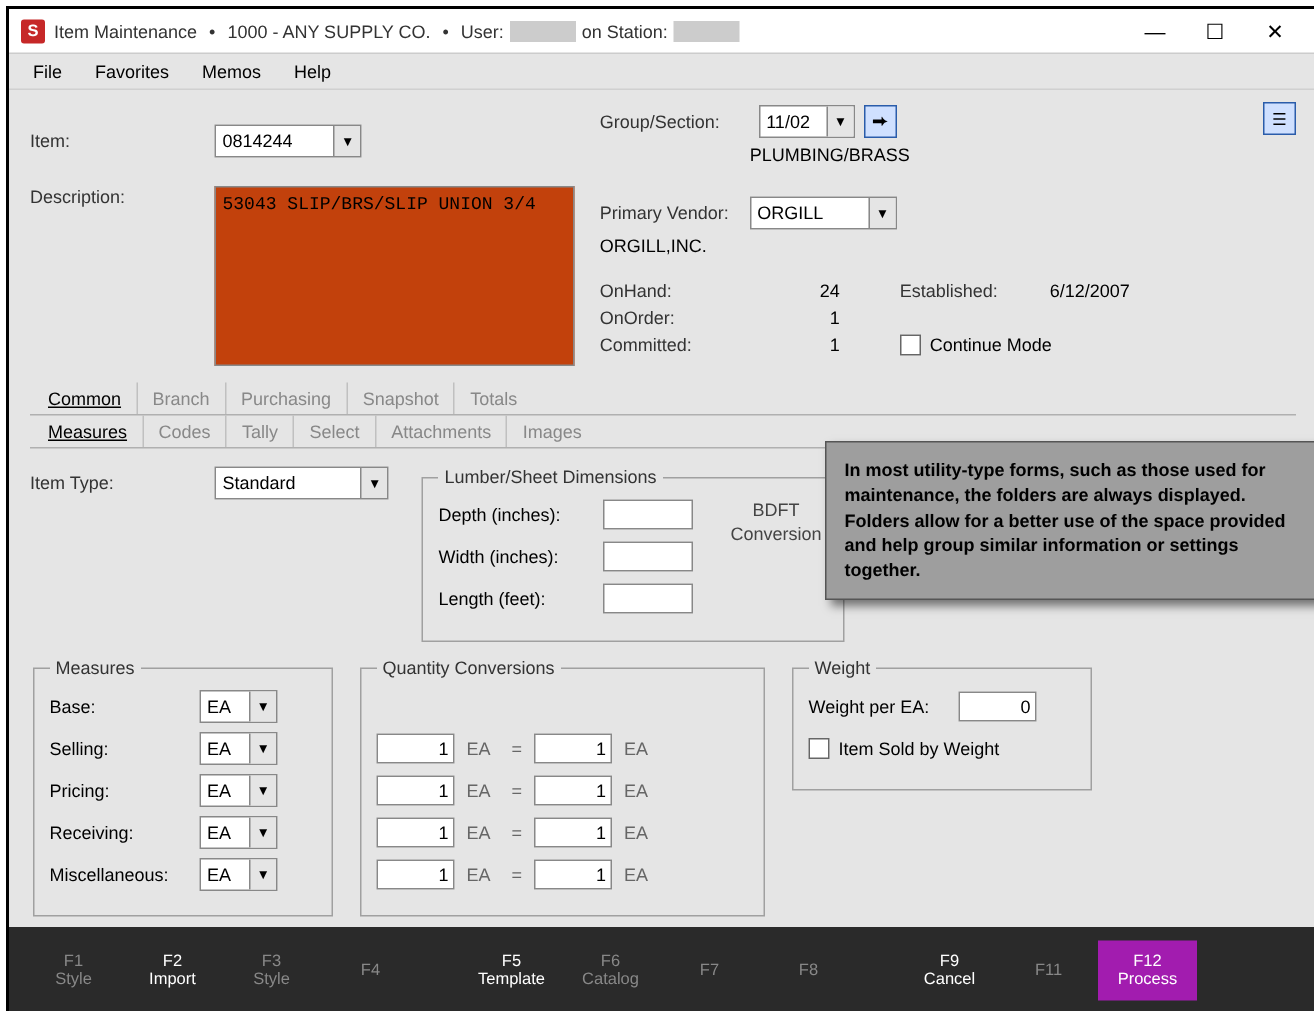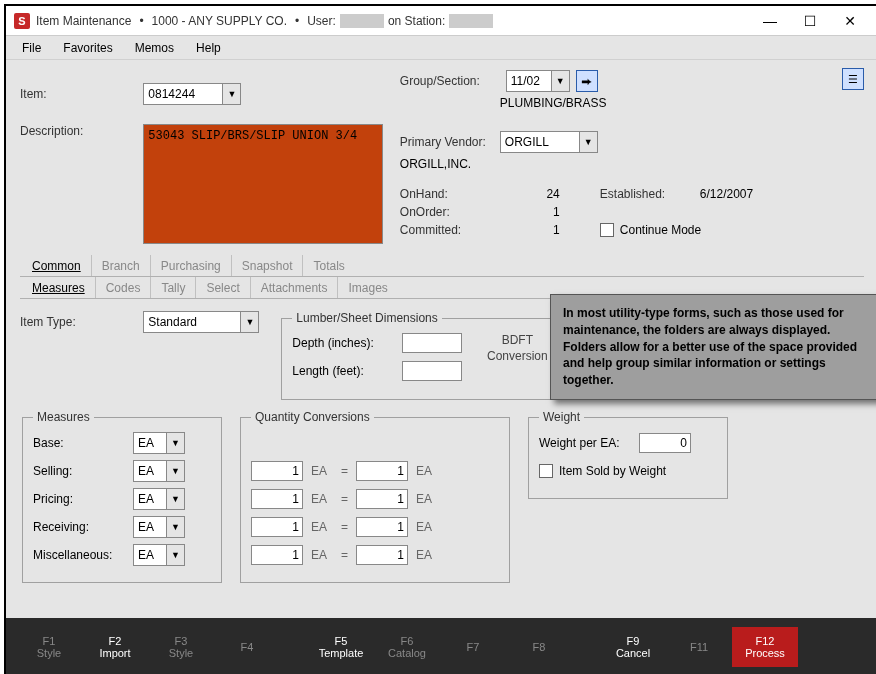--- a/index.html
+++ b/index.html
@@ -48,21 +48,21 @@
 .m-row .k { width: 100px; }
 .combo.small input { width: 32px; }
 .qty-row { display: flex; align-items: center; gap: 8px; margin-bottom: 6px; height: 22px; }
 .eq { color: #666; }
 .checkbox { width: 14px; height: 14px; border: 1px solid #666; background: #fff; display: inline-block; vertical-align: middle; margin-right: 6px; }
 .footer { height: 58px; background: #2a2a2a; display: flex; align-items: center; color: #888; padding: 0 10px; gap: 0; }
 .fkey { width: 66px; text-align: center; padding: 8px 0; cursor: pointer; }
 .fkey .fk { font-size: 11px; display: block; }
 .fkey .fl { font-size: 11px; display: block; }
 .fkey.active { color: #fff; }
-.fkey.primary { background: #b91c1c; color: #fff; }
+.fkey.primary { background: #a21caf; color: #fff; }
 .footer .gap { width: 28px; }
 .tooltip-box { position: absolute; right: -2px; top: 234px; width: 330px; background: #9e9e9e; border: 1px solid #555; padding: 10px 12px; color: #000; font-weight: bold; box-shadow: 4px 4px 6px rgba(0,0,0,0.5); z-index: 10; line-height: 1.4; }
 .bdft { width: 70px; text-align: center; color: #444; line-height: 1.3; }
 .lumber-row { display:flex; align-items:center; margin-bottom:8px; gap:10px; }
 .lumber-row .k { width: 100px; }
 </style>
 </head>
 <body>
 
 <div class="window">
@@ -176,20 +176,24 @@
       </div>
       <fieldset style="flex:0 0 280px">
         <legend>Lumber/Sheet Dimensions</legend>
         <div style="display:flex;gap:20px;align-items:flex-start">
           <div>
             <div class="lumber-row">
                 <span class="k">Depth (inches):</span>
                 <input class="small-input" style="">
               </div>
             <div class="lumber-row">
+                <span class="k">Width    (inches):</span>
+                <input class="small-input" style="">
+              </div>
+            <div class="lumber-row">
                 <span class="k">Length (feet):</span>
                 <input class="small-input" style="">
               </div>
           </div>
           <div class="bdft">BDFT Conversion</div>
         </div>
       </fieldset>
     </div>
 
     <div class="section">

